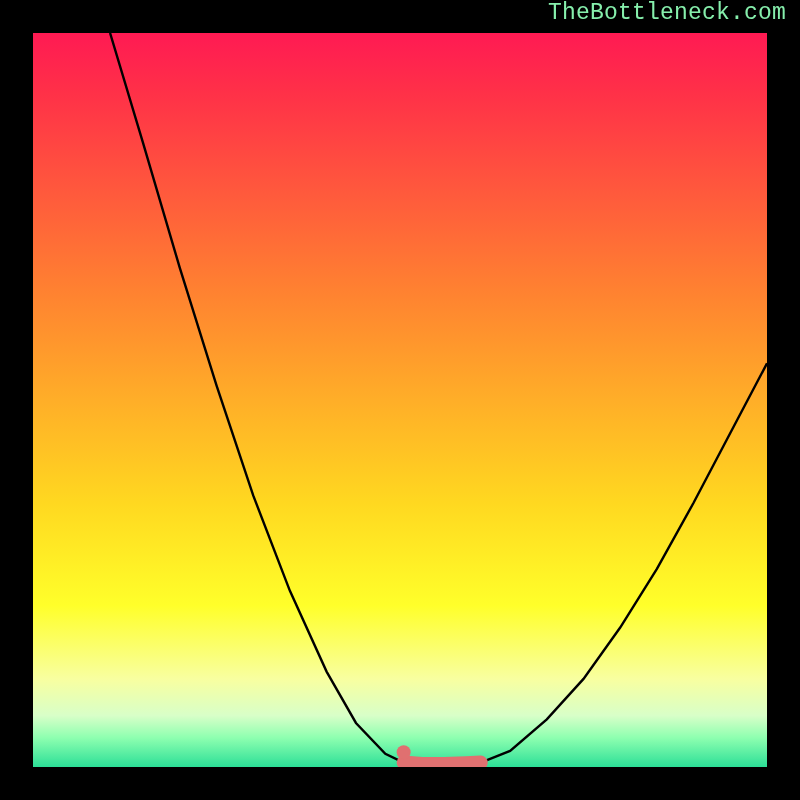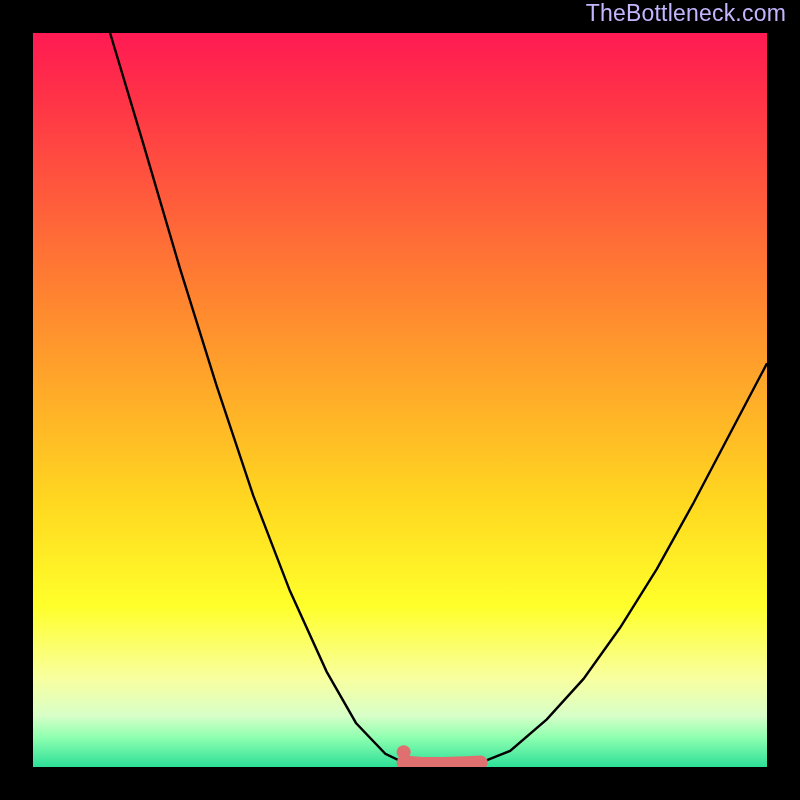--- a/index.html
+++ b/index.html
@@ -40,23 +40,23 @@
     position: absolute;
     left: 0;
     top: 0;
     width: 734px;
     height: 734px;
   }
   .watermark {
     position: absolute;
     top: 0;
     right: 14px;
-    font-family: Liberation Sans, sans-serif;
+    font-family: Liberation Mono, monospace;
     font-size: 23px;
-    color: #c4b5fd;
+    color: #86efac;
     letter-spacing: 0.2px;
     user-select: none;
   }
 </style>
 </head>
 <body>
 
 <div class="stage">
 
   <div class="plot-area">

